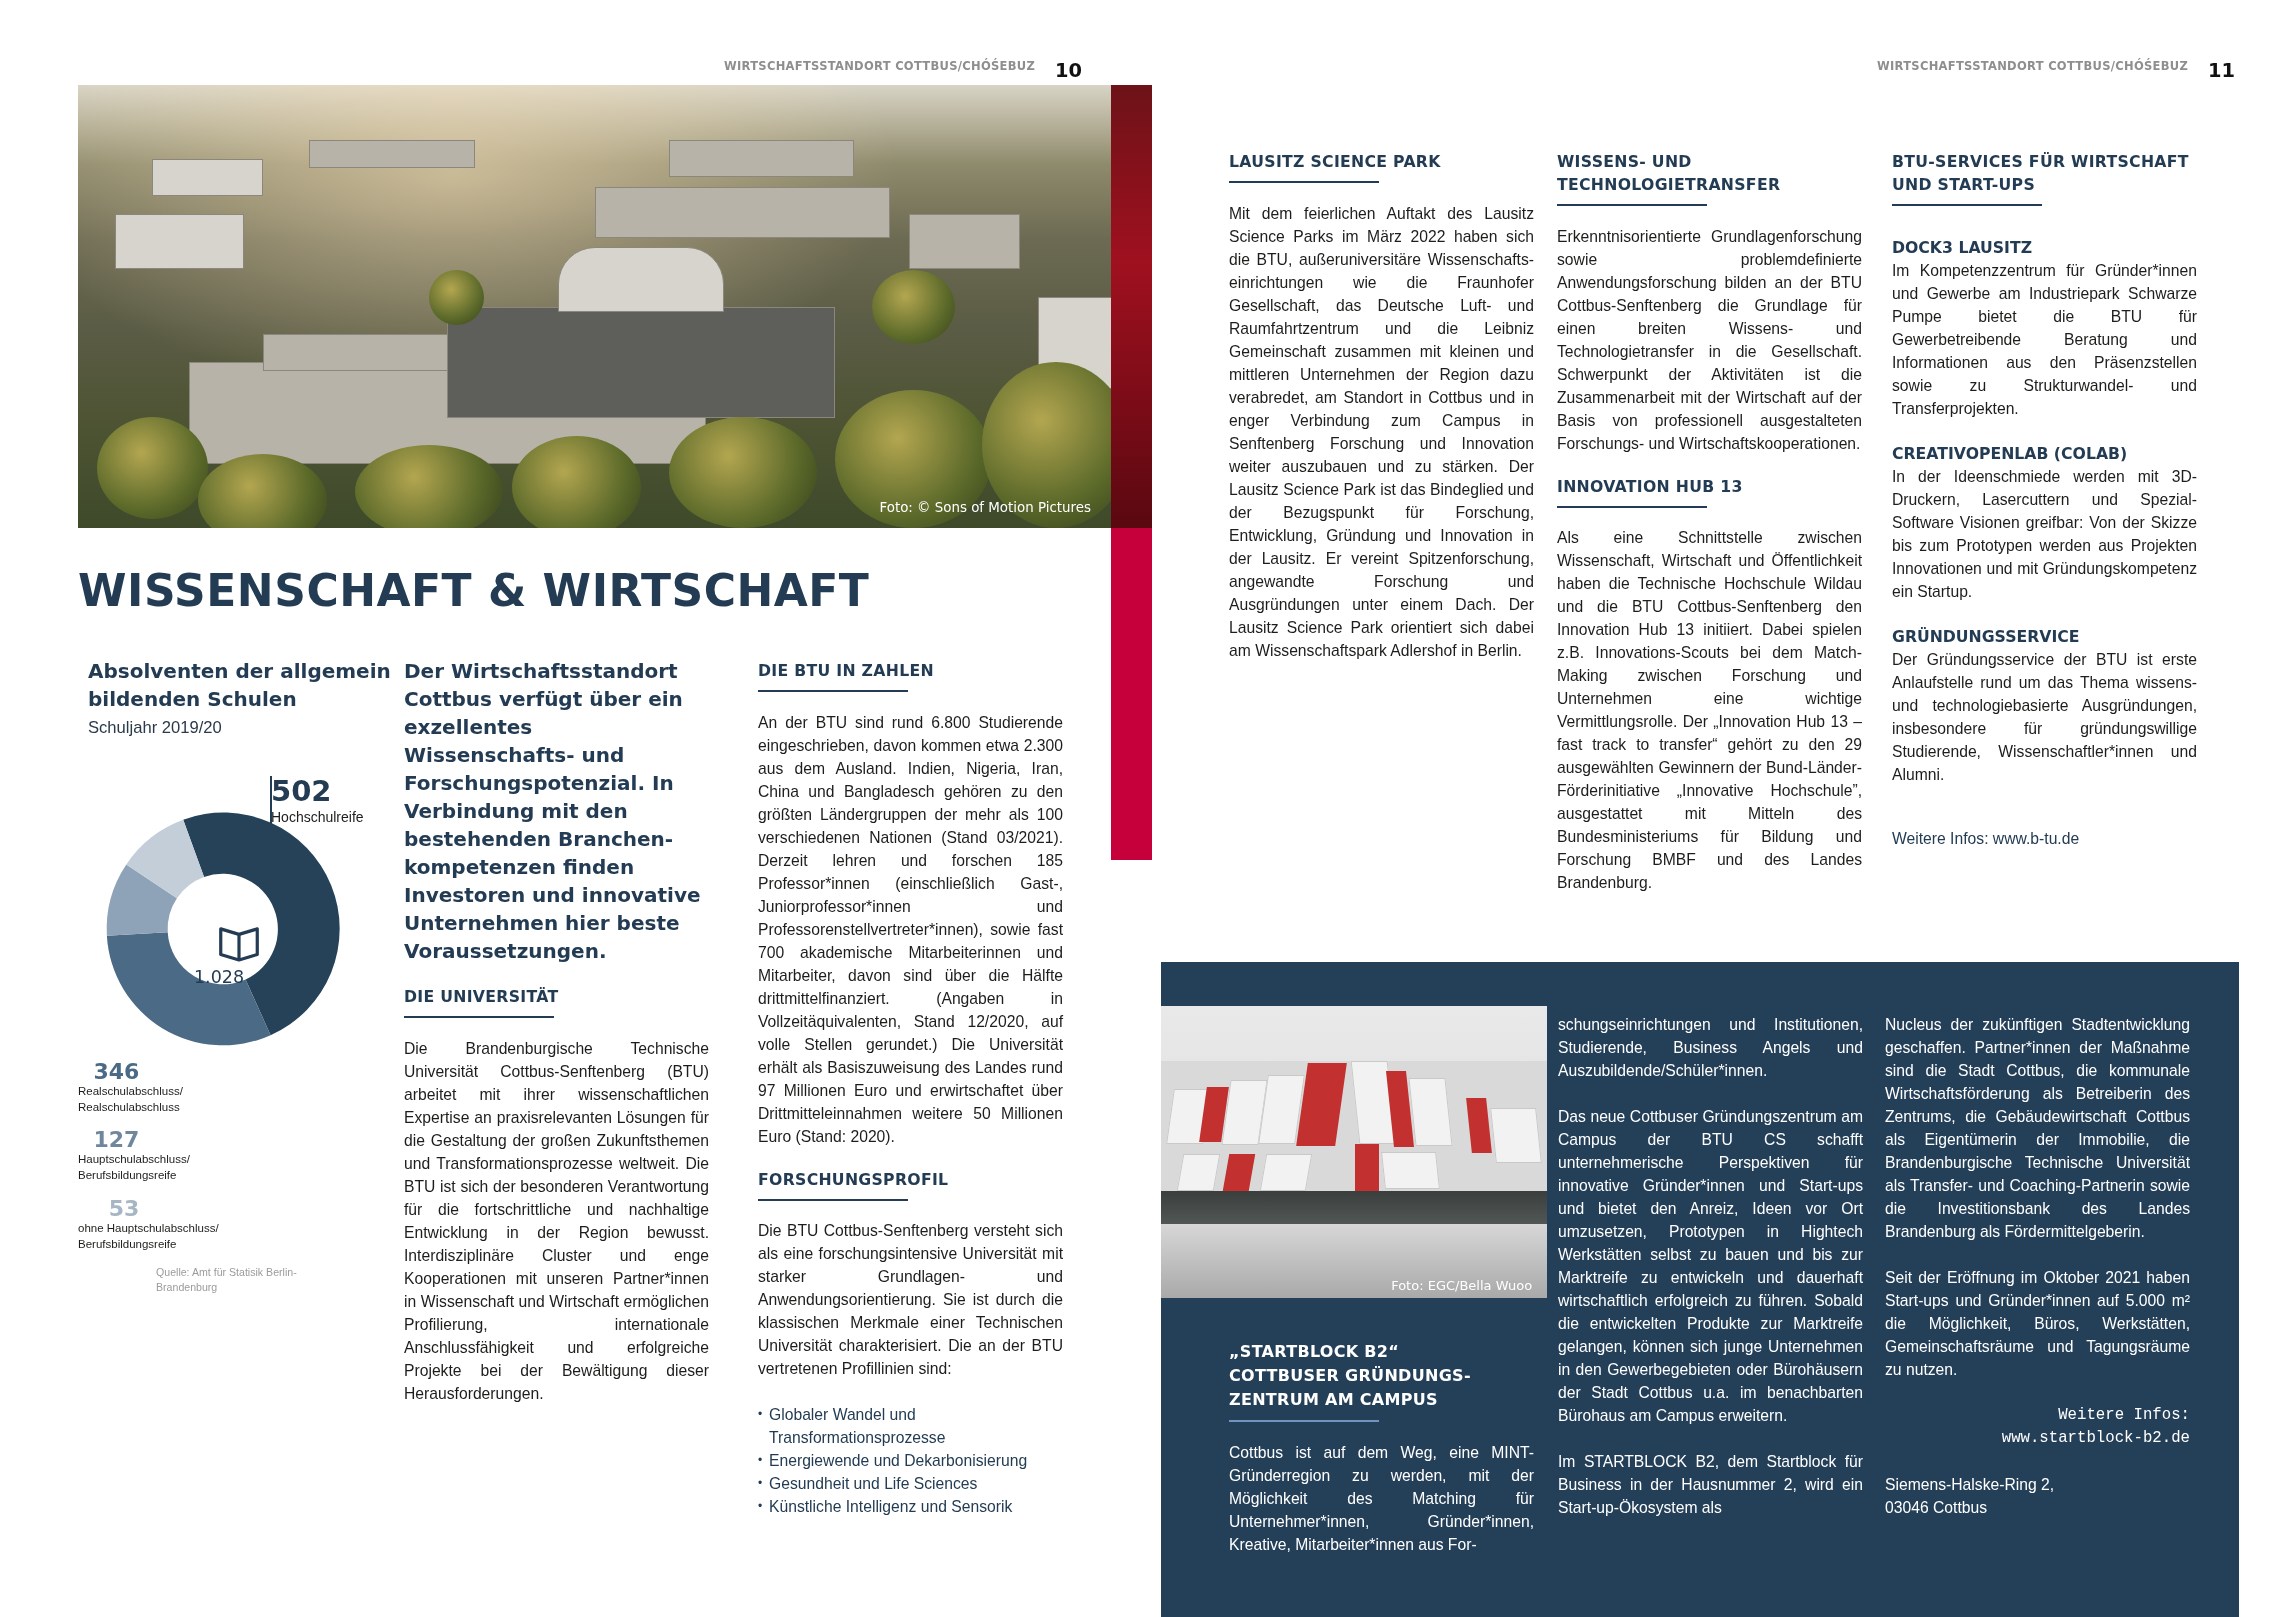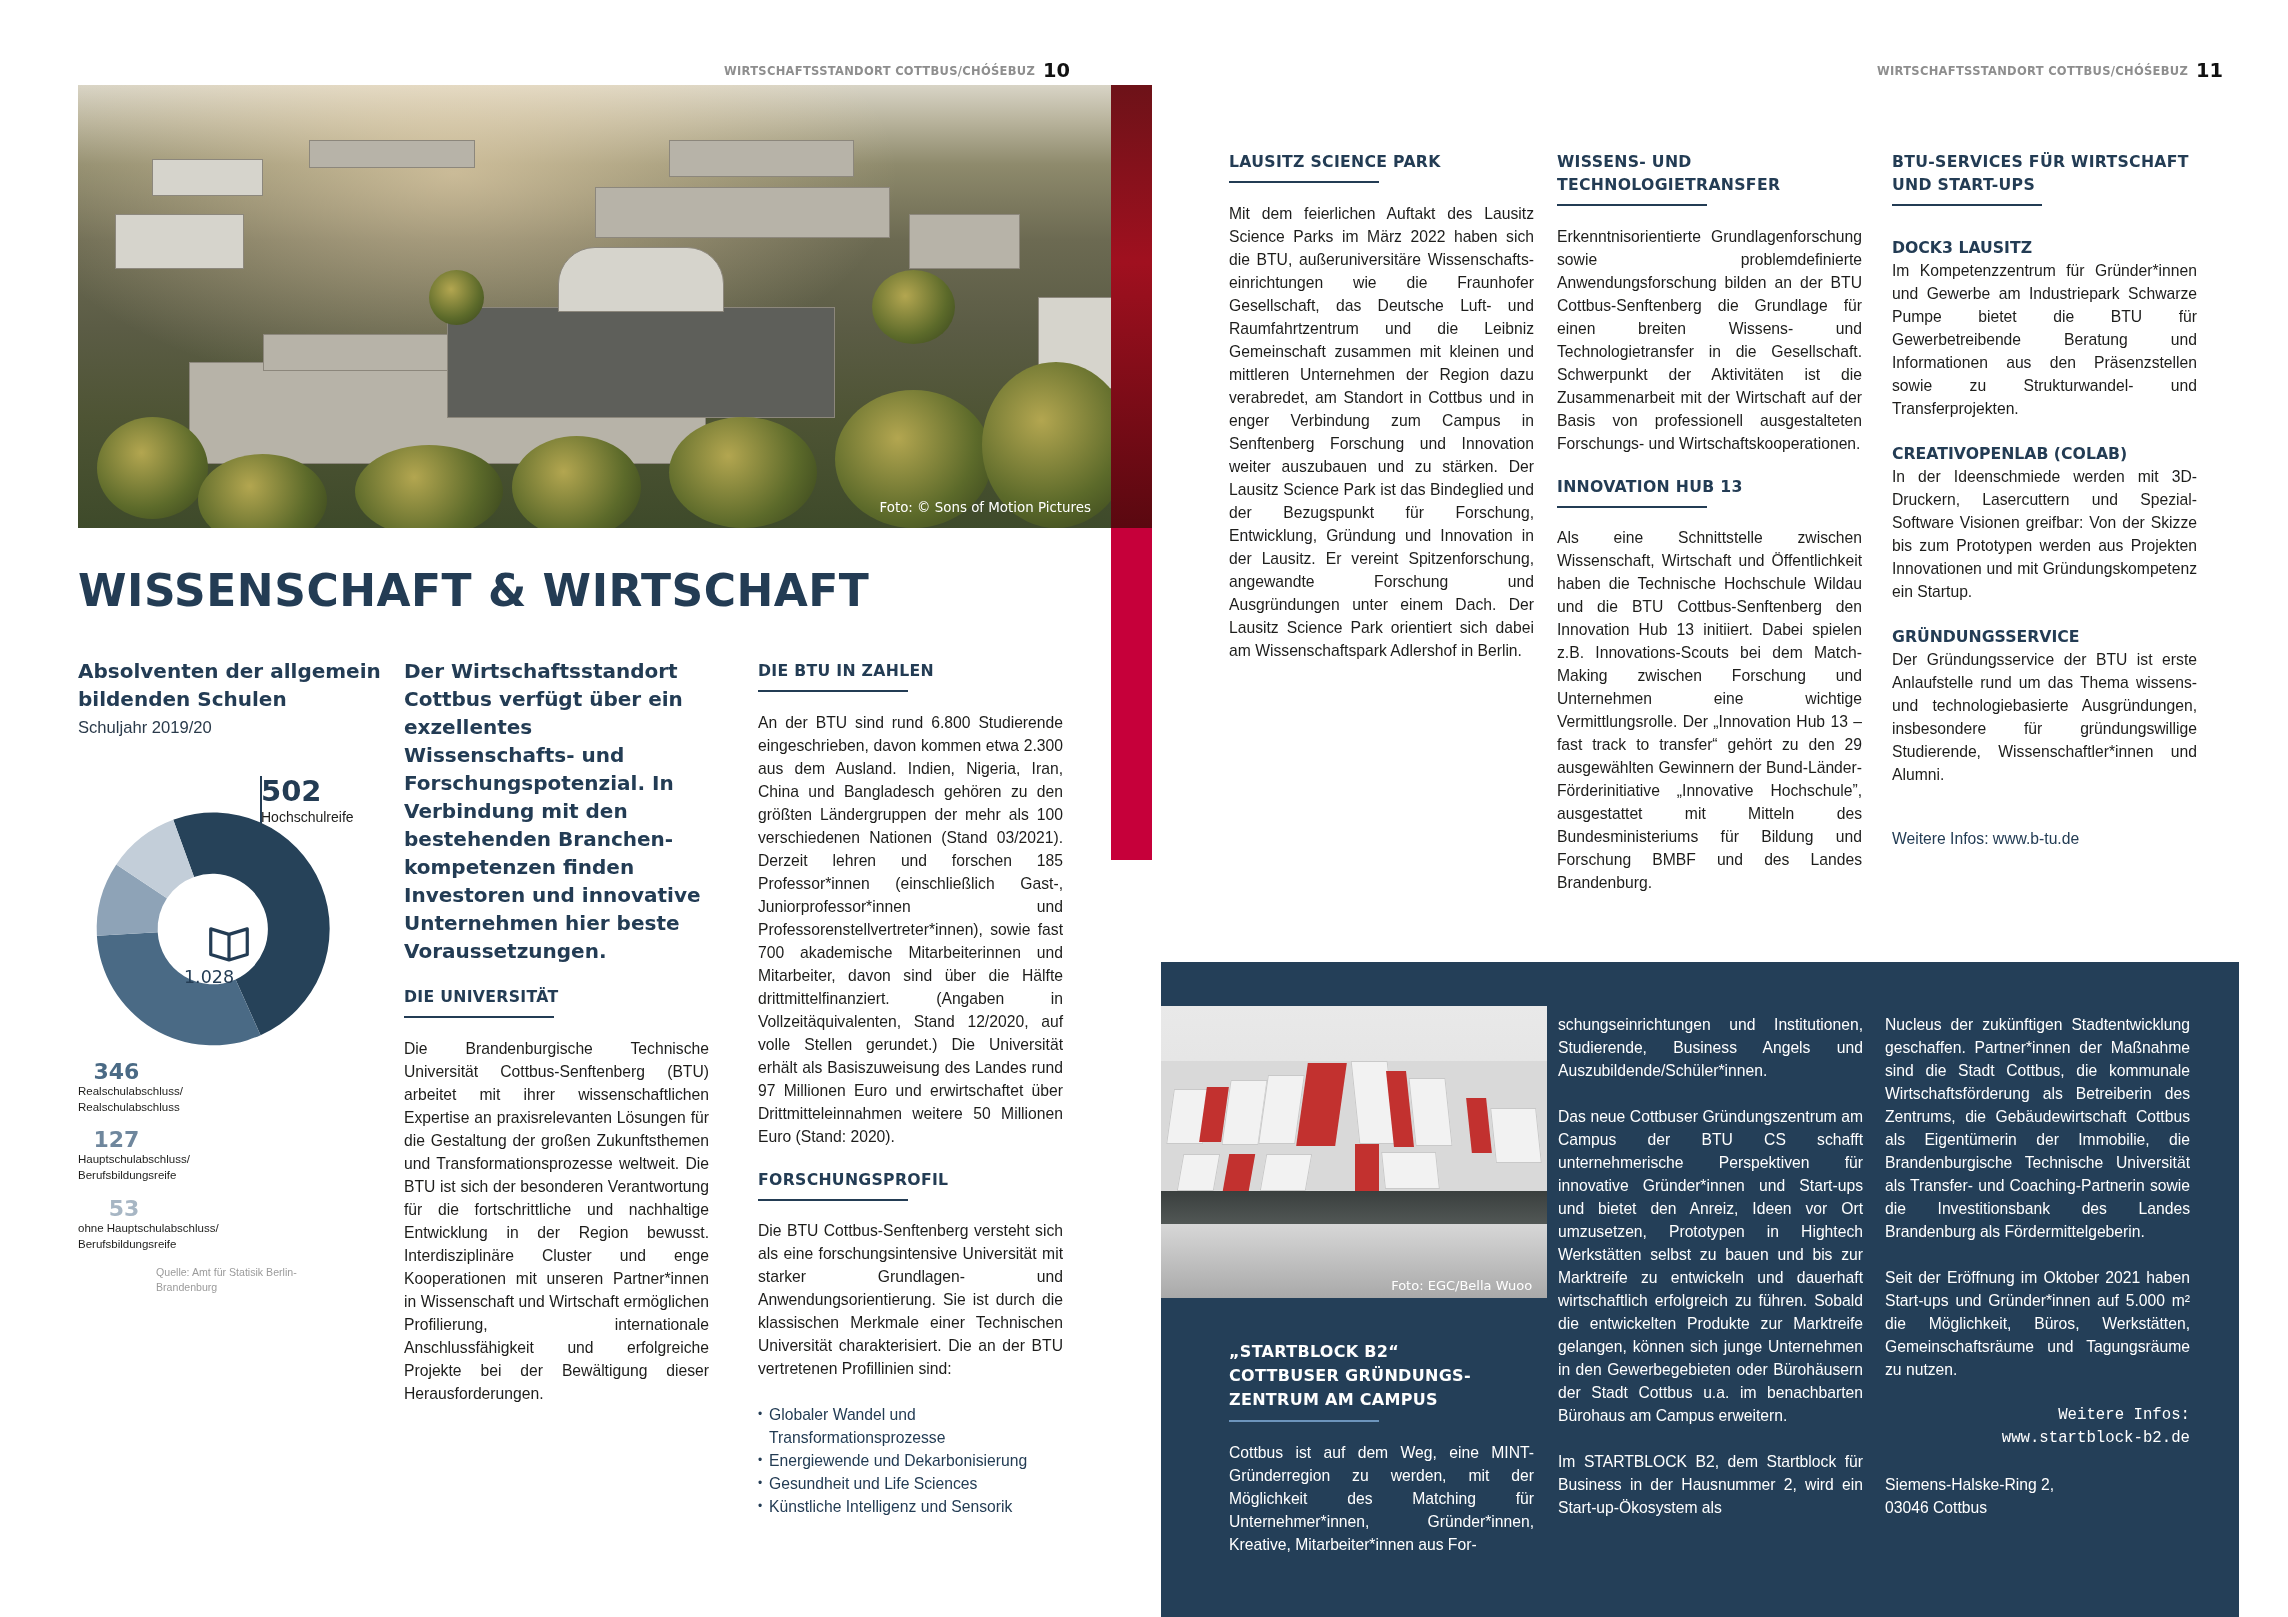--- a/index.html
+++ b/index.html
@@ -3,21 +3,21 @@
 <meta charset="utf-8">
 <style>
   * { box-sizing: border-box; margin: 0; padding: 0; }
   html, body { width: 2289px; height: 1618px; background: #ffffff; overflow: hidden; }
   body { position: relative; font-family: "Liberation Sans", sans-serif; color: #1d1d1b; }
   .spread { position: absolute; left: 0; top: 0; width: 2289px; height: 1618px; background: #fff; }
   .page { position: absolute; top: 0; height: 1618px; }
   .page-left { left: 0; width: 1144px; }
   .page-right { left: 1144px; width: 1144px; }
 
-  .running-head { position: absolute; top: 59px; display: flex; align-items: center; gap: 8px; }
+  .running-head { position: absolute; top: 59px; display: flex; align-items: flex-start; gap: 20px; }
   .running-head .rh-title { font-family: "DejaVu Sans", sans-serif; font-weight: bold; font-size: 11.5px; letter-spacing: 0.3px; color: #8e8e8e; }
   .running-head .rh-num { font-family: "DejaVu Sans", sans-serif; font-weight: bold; font-size: 19.4px; color: #111; }
 
   
   .hero { position: absolute; left: 78px; top: 85px; width: 1074px; height: 443px; overflow: hidden;
     background:
       radial-gradient(ellipse at 35% 20%, rgba(255,230,190,0.55), rgba(255,230,190,0) 45%),
       linear-gradient(180deg, #d8d4c6 0%, #b9b49d 8%, #8e8a6c 18%, #6c6a52 35%, #5b5c45 55%, #4e5434 75%, #3e4a2a 100%);
   }
   .hero .bldg { position: absolute; background: #b7b3a8; border: 0.9px solid #8c877c; }
@@ -27,21 +27,21 @@
   .hero .red-edge { position: absolute; right: 0; top: 0; width: 41px; height: 100%;
     background: linear-gradient(180deg, #6d1218, #a0101f 40%, #5a0810); }
   .hero .credit { position: absolute; right: 61px; bottom: 13px; color: #fff; font-size: 13.4px; font-family: "DejaVu Sans", sans-serif; }
 
   .red-bar { position: absolute; left: 1111px; top: 528px; width: 41px; height: 332px; background: #c6003a; }
 
   .main-title { position: absolute; left: 78px; top: 565px; font-family: "DejaVu Sans", sans-serif; font-weight: bold;
     font-size: 44px; letter-spacing: 0.5px; color: #233c54; }
 
   
-  .chart-col { position: absolute; left: 78px; top: 657px; width: 305px; }
+  .chart-col { position: absolute; left: 88px; top: 657px; width: 305px; }
   .chart-title { font-family: "DejaVu Sans", sans-serif; font-weight: bold; font-size: 20px; line-height: 28px; color: #233c54; }
   .chart-sub { font-size: 16.6px; color: #2a3a4a; margin-top: 5px; }
   .donut-wrap { position: absolute; left: 0; top: 100px; width: 305px; height: 295px; }
   .callout-line { position: absolute; left: 182px; top: 18.5px; width: 1.8px; height: 52px; background: #233c54; }
   .callout-num { position: absolute; left: 183px; top: 16.6px; font-family: "DejaVu Sans", sans-serif; font-weight: bold; font-size: 29px; color: #233c54; }
   .callout-lbl { position: absolute; left: 183px; top: 52px; font-size: 14px; color: #1d1d1b; }
   .donut { position: absolute; left: 14.8px; top: 0; }
   .donut-center-num { position: absolute; left: 103px; top: 181px; font-family: "DejaVu Sans", sans-serif; font-weight: normal; font-size: 17.5px; color: #233c54; width: 92px; text-align: center; }
   .book-icon { position: absolute; left: 130px; top: 138px; }
 

